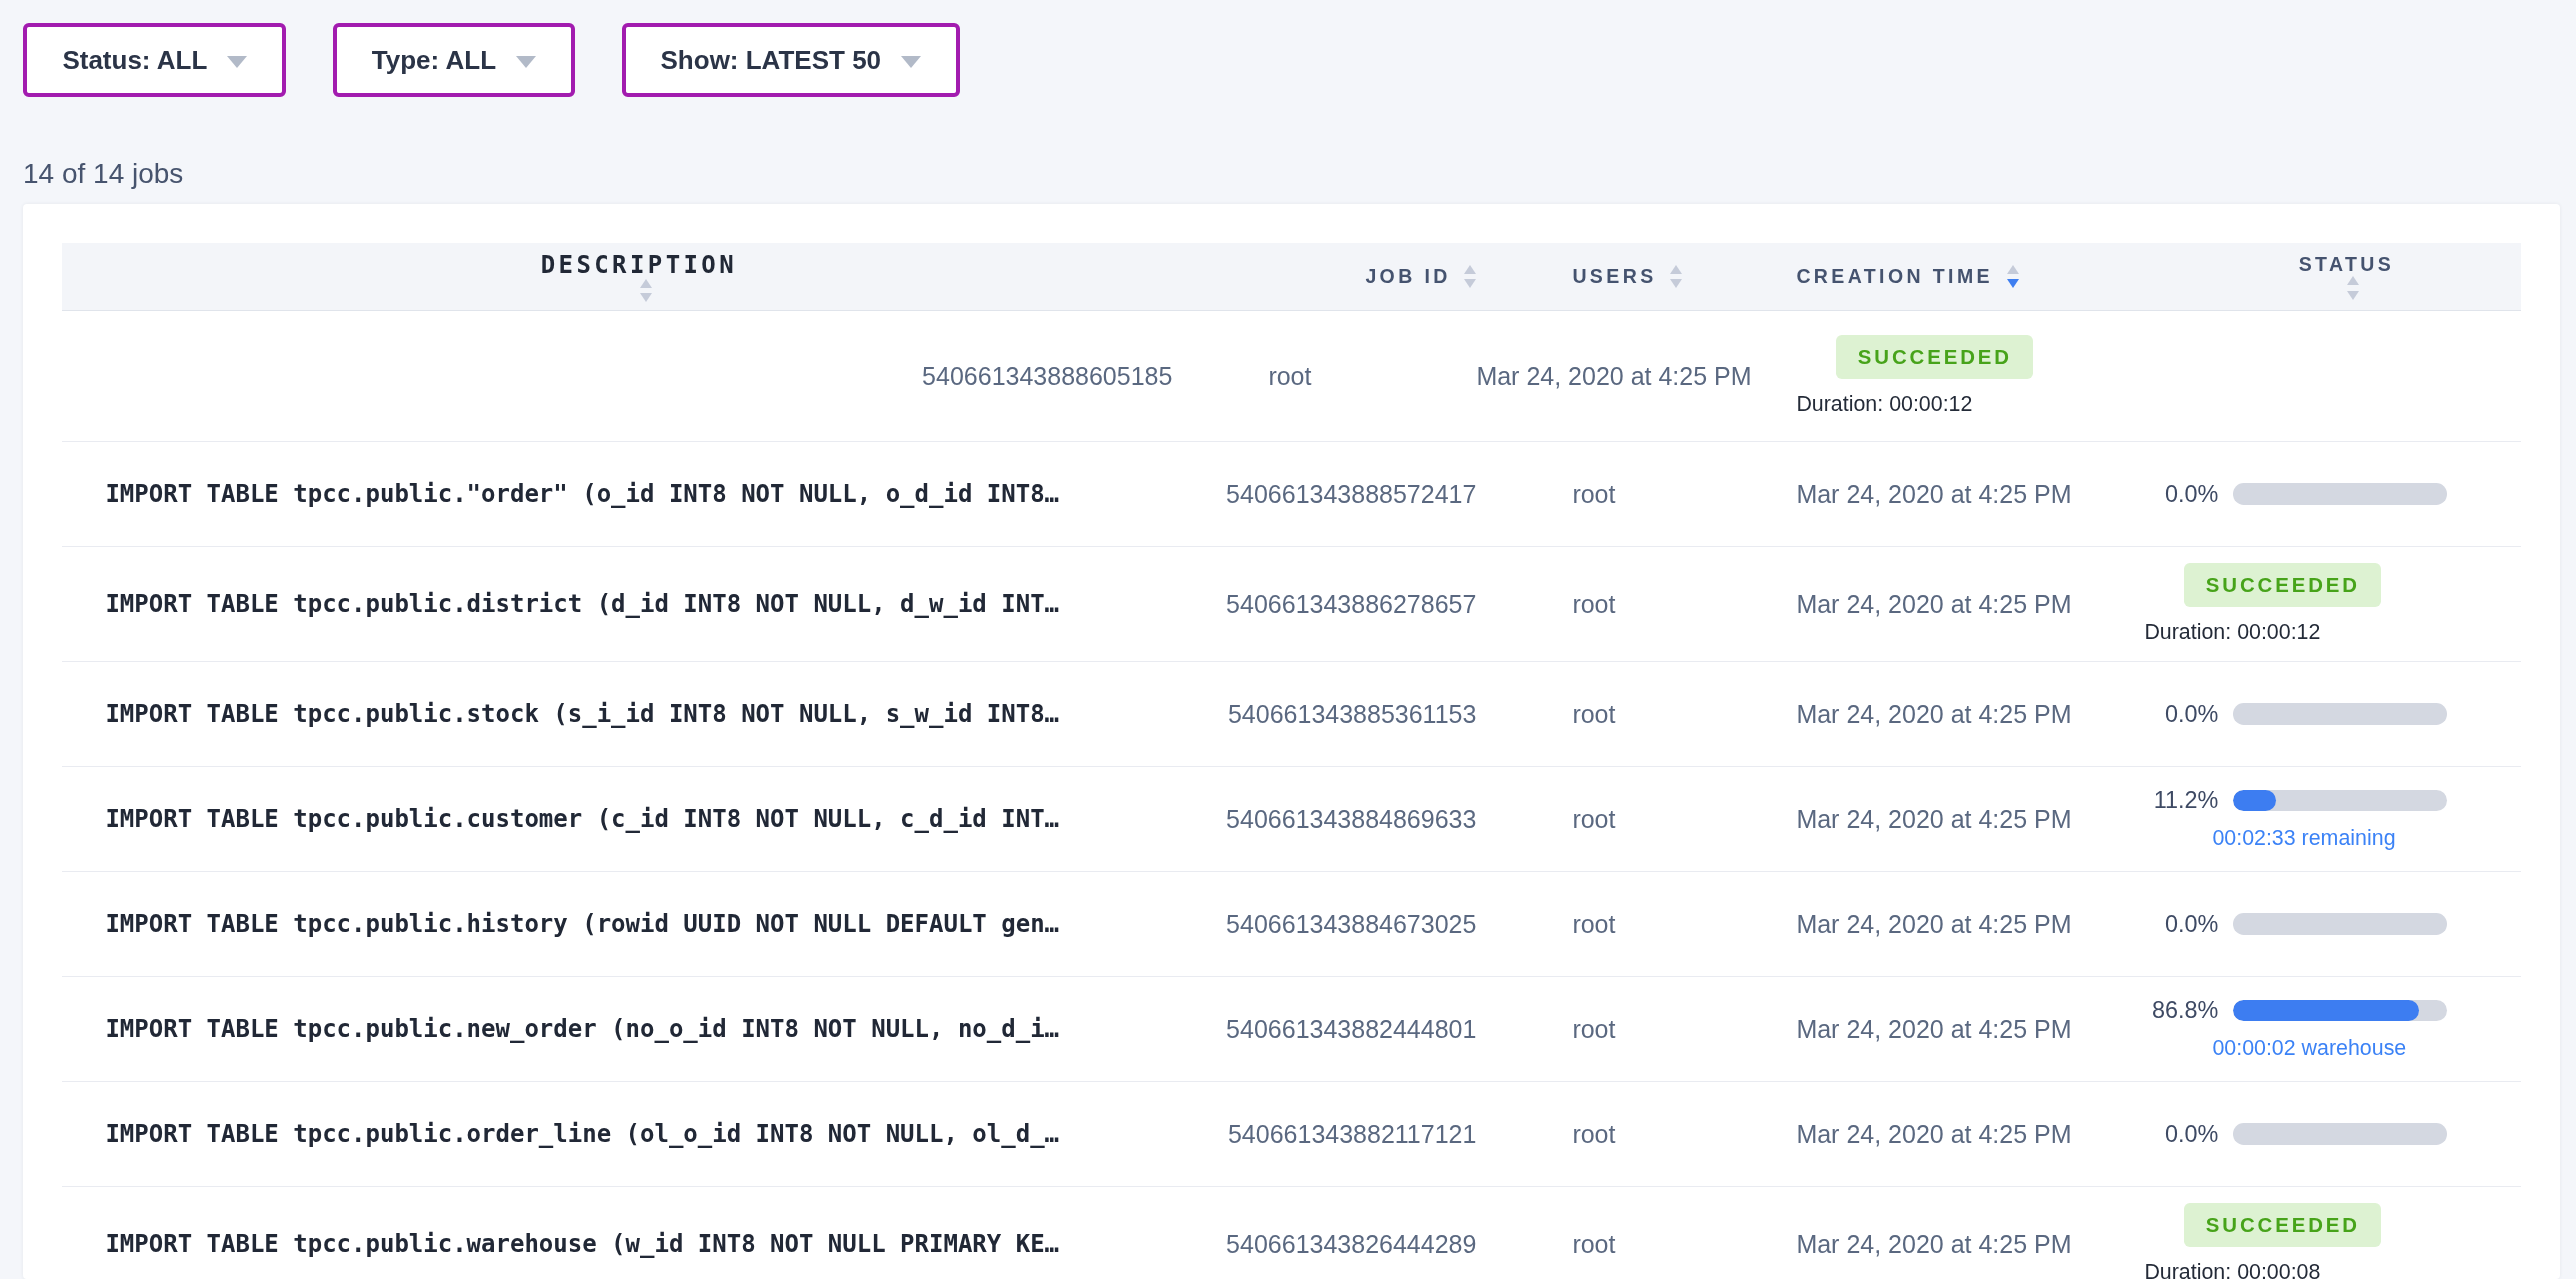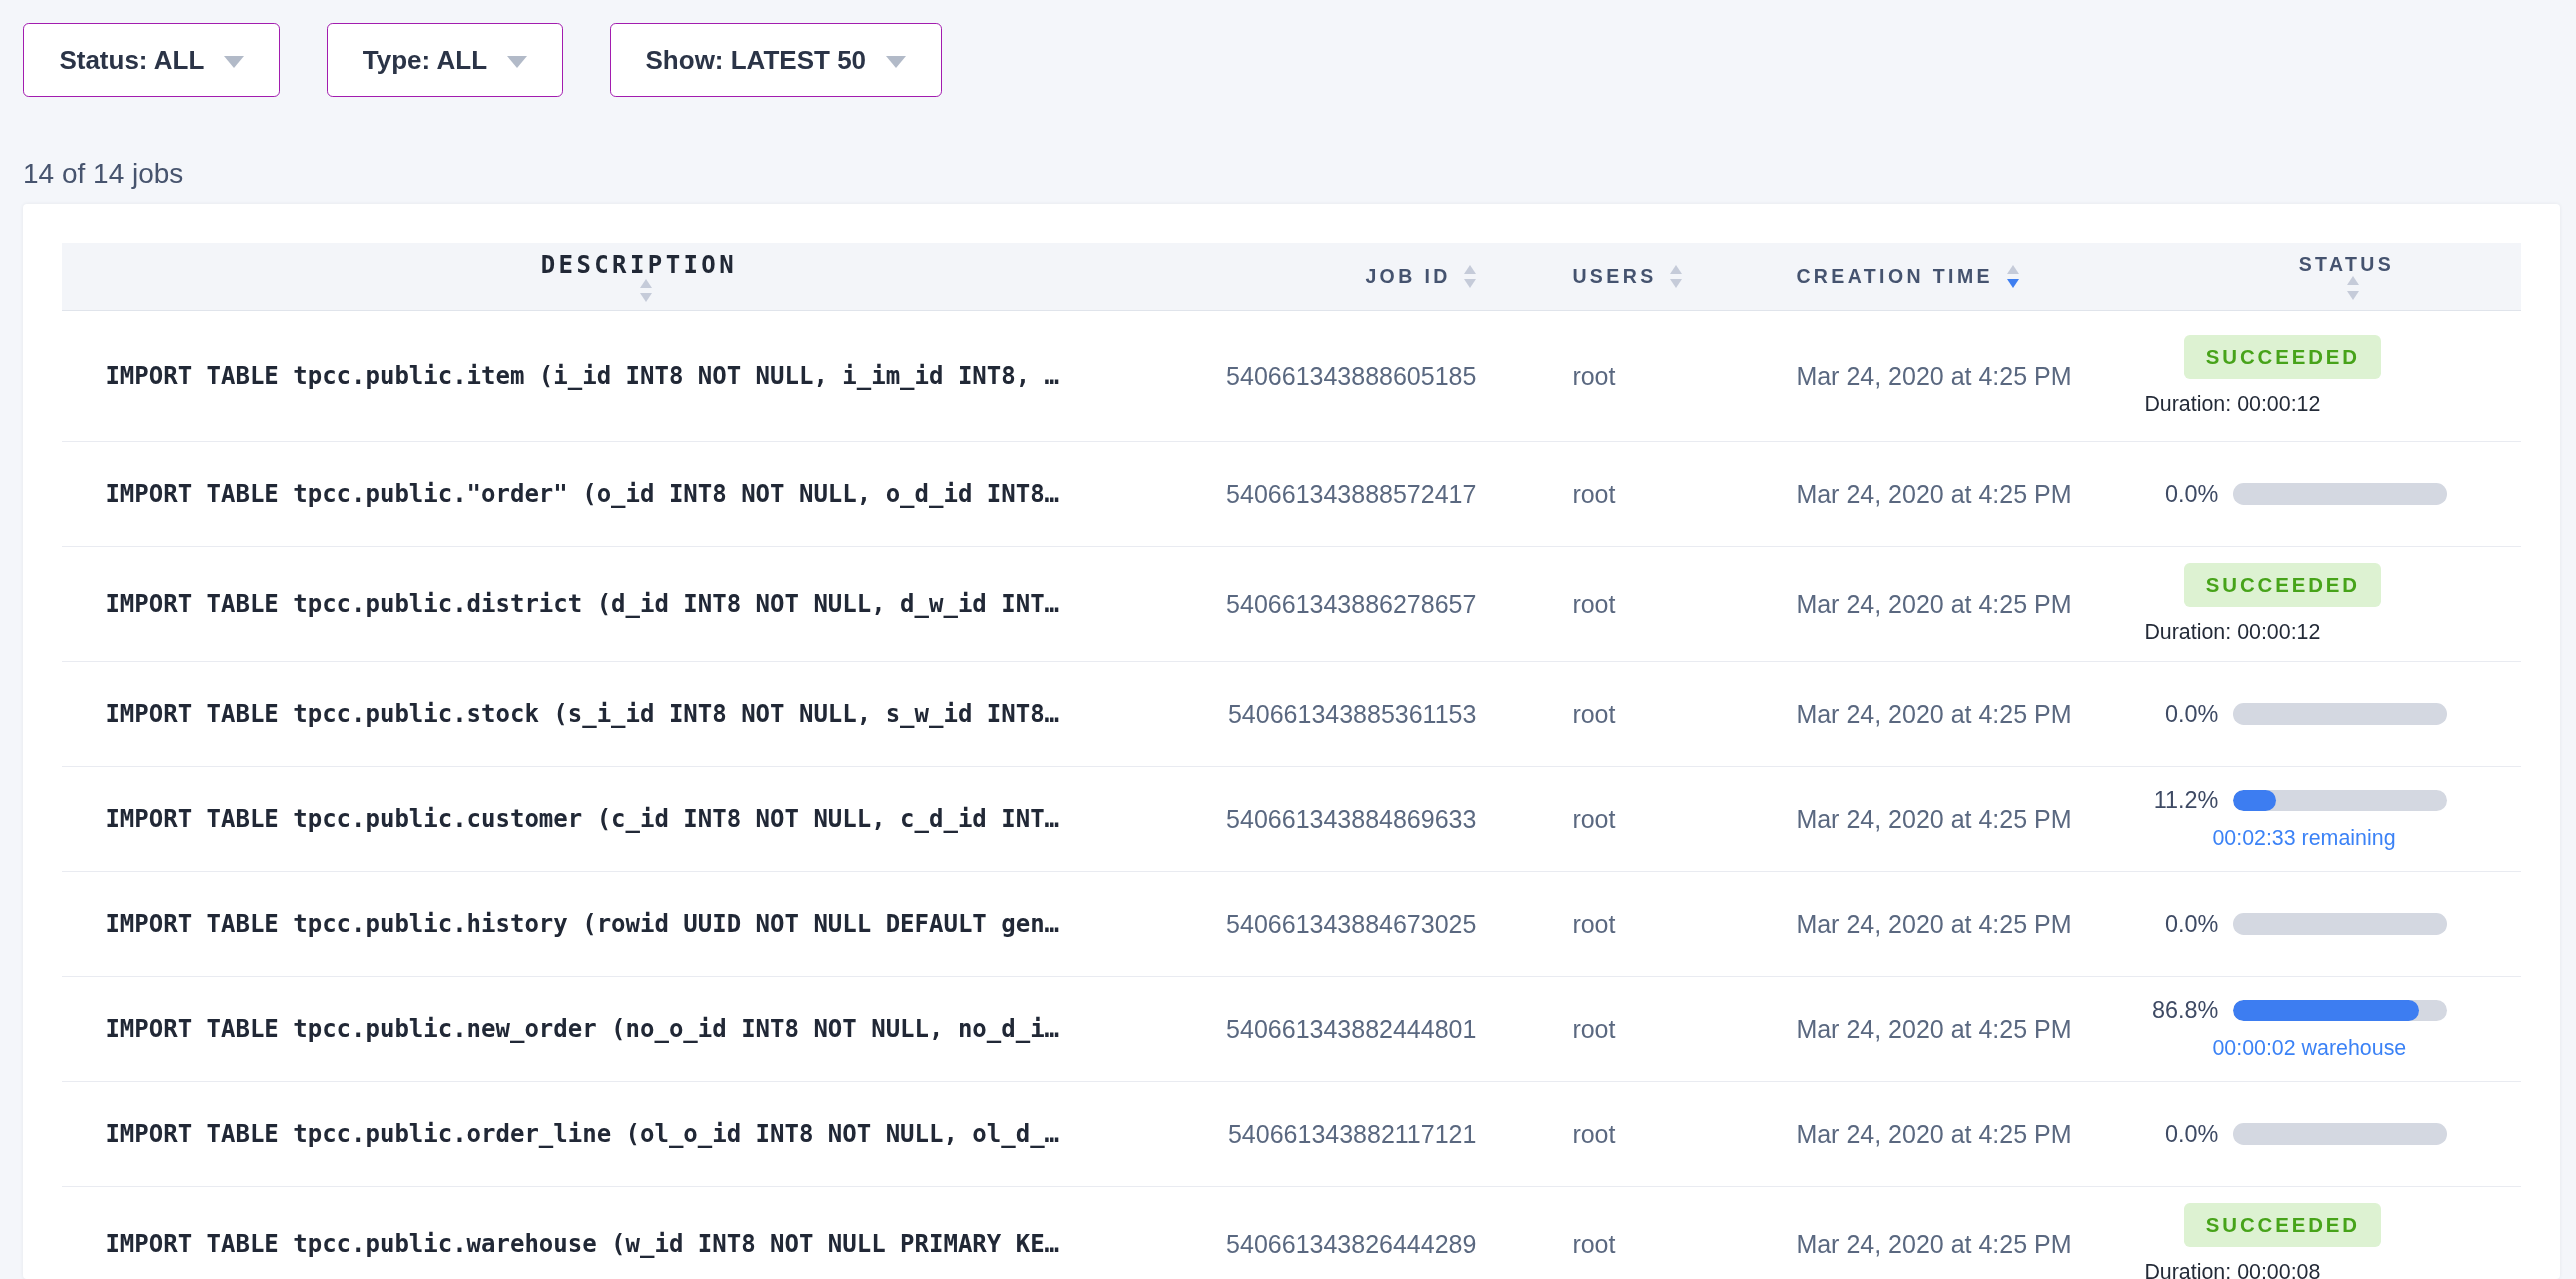--- a/index.html
+++ b/index.html
@@ -9,21 +9,21 @@
     font-family:"Liberation Sans", sans-serif;
     color:#2b3447;
   }
   .page { position:relative; width:2576px; height:1279px; }
 
   
   .filters { position:absolute; top:23.4px; left:23.4px; display:flex; gap:47px; }
   .filter-btn {
     display:flex; align-items:center; justify-content:center;
     height:74px; padding:0 35px;
-    background:#ffffff; border:1px solid #a21caf; border-radius:5.8px;
+    background:#ffffff; border:4px solid #a21caf; border-radius:5.8px;
     font-family:"Liberation Sans", sans-serif;
     font-size:26px; font-weight:bold; color:#2b3447;
     cursor:pointer; white-space:nowrap;
   }
   .caret {
     display:inline-block; margin-left:19.5px; margin-top:3.9px;
     width:0; height:0;
     border-left:10.7px solid transparent; border-right:10.7px solid transparent;
     border-top:12.7px solid #b2bac8;
   }
@@ -164,21 +164,20 @@
         <span class="sort">
             <i class="tri-up"></i>
             <i class="tri-down"></i>
           </span>
       </div>
     </div>
 
     <div class="tbody">
 
       <div class="trow row-grid succeeded">
-        <div class="cell c-desc">IMPORT TABLE tpcc.public.item (i_id INT8 NOT NULL, i_im_id INT8, …</div>
         <div class="cell c-jobid">540661343888605185</div>
         <div class="cell c-users">root</div>
         <div class="cell c-time">Mar 24, 2020 at 4:25 PM</div>
         <div class="cell c-status">
           <span class="badge">SUCCEEDED</span>
           <div class="duration">Duration: 00:00:12</div>
         </div>
       </div>
 
       <div class="trow row-grid">

